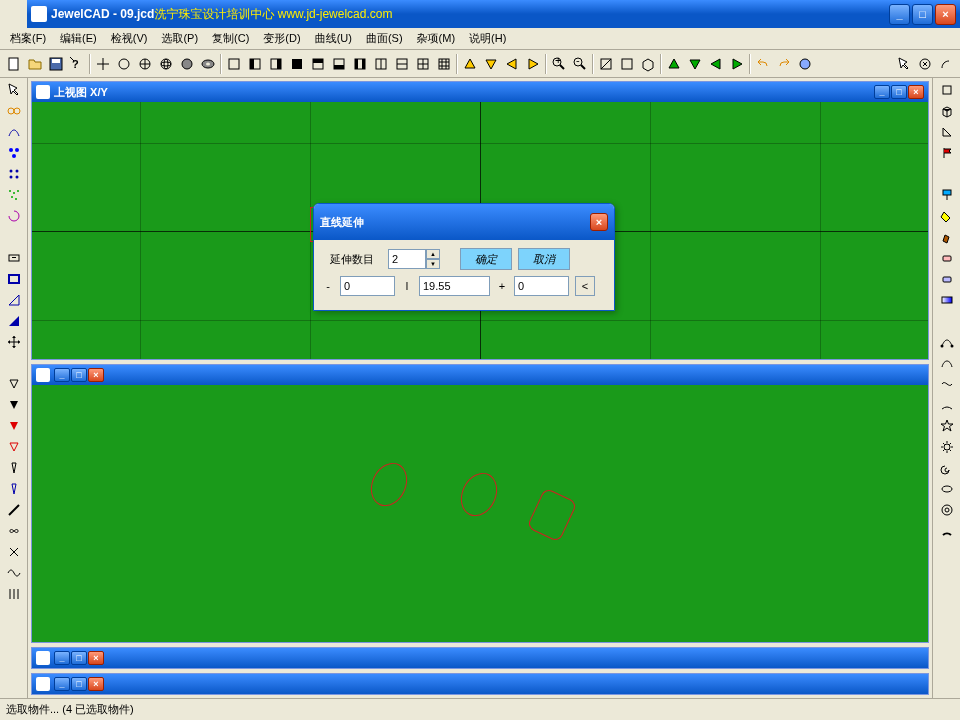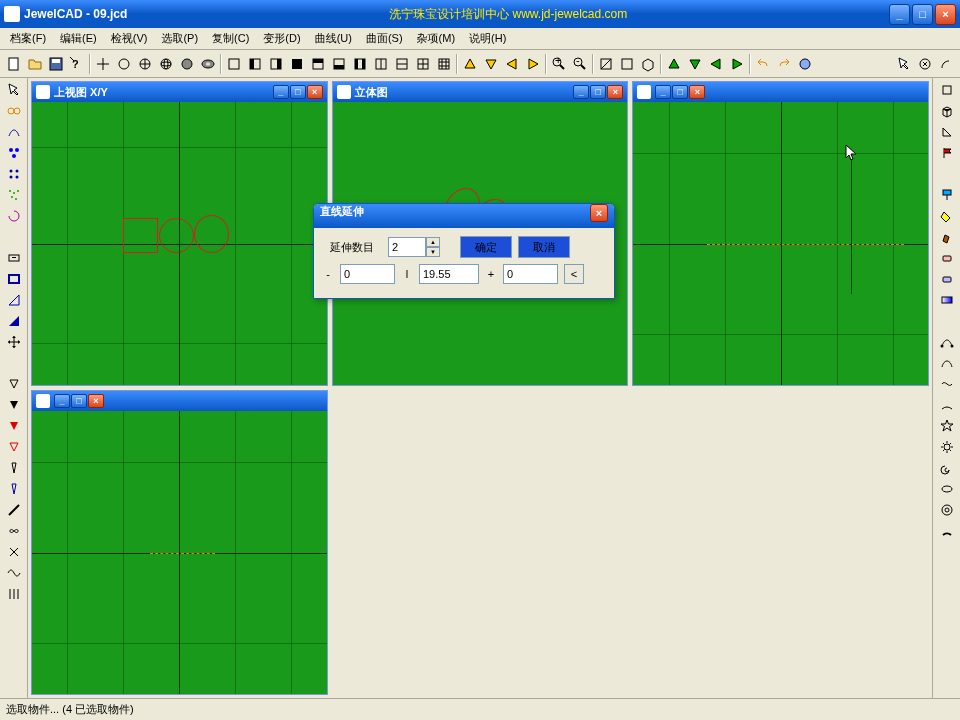--- a/index.html
+++ b/index.html
@@ -1,71 +1,71 @@
 <!DOCTYPE html>
 <html><head>
 <meta charset="utf-8">
 <style>
 * { margin: 0; padding: 0; box-sizing: border-box; font-family: "Microsoft YaHei", Arial, sans-serif; font-size: 11px; }
 body { width: 960px; height: 720px; overflow: hidden; background: #ece9d8; }
 
-.titlebar { height: 28px; background: linear-gradient(to bottom, #3b8cff 0%, #0a57c7 50%, #0a57c7 100%); display: flex; align-items: center; padding: 0 4px; color: #fff; }
+.titlebar { height: 28px; background: linear-gradient(to bottom, #3b8cff 0%, #0a57c7 50%, #0a57c7 100%); display: flex; align-items: center; padding: 0 4px; color: #fff; margin-left: 27px; }
 .titlebar .icon { width: 16px; height: 16px; background: #fff; margin-right: 4px; border-radius: 2px; }
 .titlebar .title { flex: 0 0 auto; font-weight: bold; font-size: 12px; }
-.titlebar .center-text { flex: 1; text-align: center; color: #ffee00; font-size: 12px; }
+.titlebar .center-text { flex: 1; color: #ffee00; font-size: 12px; }
 .titlebar .win-btns { display: flex; gap: 2px; }
 .titlebar .wbtn { width: 21px; height: 21px; background: linear-gradient(to bottom, #7ab3ff, #1e6cd8); border: 1px solid #003e9a; border-radius: 3px; display: flex; align-items: center; justify-content: center; color: #fff; font-weight: bold; font-size: 11px; }
 .titlebar .wbtn.close { background: linear-gradient(to bottom, #ff9a7a, #d8471e); border-color: #9a1e00; }
 
 .menubar { height: 22px; background: #ece9d8; border-bottom: 1px solid #aca899; display: flex; align-items: center; padding: 0 4px; gap: 2px; }
 .menubar .menu-item { padding: 2px 6px; cursor: default; }
 
 .toolbar { height: 28px; background: #ece9d8; border-bottom: 1px solid #aca899; display: flex; align-items: center; padding: 0 4px; gap: 1px; }
 .tbtn { width: 20px; height: 20px; border: 1px solid #ece9d8; display: flex; align-items: center; justify-content: center; background: #ece9d8; }
 .tbtn svg { width: 16px; height: 16px; }
 .tsep { width: 6px; height: 20px; border-left: 1px solid #aca899; border-right: 1px solid #fff; margin: 0 1px; width: 2px; }
 
 .main-area { position: absolute; top: 78px; left: 0; right: 0; bottom: 22px; display: flex; }
 .left-toolbar { width: 28px; background: #ece9d8; border-right: 1px solid #aca899; display: flex; flex-direction: column; align-items: center; padding: 2px 0; gap: 1px; }
 .right-toolbar { width: 28px; background: #ece9d8; border-left: 1px solid #aca899; display: flex; flex-direction: column; align-items: center; padding: 2px 0; gap: 1px; }
 .vt { width: 20px; height: 20px; border: 1px solid #ece9d8; display: flex; align-items: center; justify-content: center; }
 .vt svg { width: 16px; height: 16px; }
 .vspace { height: 20px; }
 
 .viewports { flex: 1; position: relative; background: #ece9d8; padding: 3px; }
-.vp-grid { width: 100%; height: 100%; display: grid; grid-template-columns: 1fr 1fr 1fr; grid-template-rows: 1fr 1fr; gap: 4px; }
+.vp-grid { width: 100%; height: 100%; display: grid; grid-template-columns: 1fr; grid-template-rows: 1fr 1fr; gap: 4px; }
 .viewport { display: flex; flex-direction: column; border: 1px solid #7a96df; }
 .vp-title { height: 20px; background: linear-gradient(to bottom, #3b8cff, #0a57c7); display: flex; align-items: center; padding: 0 4px; color: #fff; font-weight: bold; }
 .vp-title .vp-icon { width: 14px; height: 14px; background: #fff; margin-right: 4px; border-radius: 2px; }
 .vp-title .vp-name { flex: 1; }
 .vp-title .vp-btns { display: flex; gap: 1px; }
 .vp-title .vbtn { width: 16px; height: 14px; background: linear-gradient(to bottom, #7ab3ff, #1e6cd8); border: 1px solid #003e9a; border-radius: 2px; display: flex; align-items: center; justify-content: center; color: #fff; font-size: 9px; }
 .vp-title .vbtn.close { background: linear-gradient(to bottom, #ff9a7a, #d8471e); border-color: #9a1e00; }
 .vp-canvas { flex: 1; background: #1a9a1a; position: relative; overflow: hidden; }
 .gridline { position: absolute; background: rgba(0,0,0,0.25); }
 .gridline.h { left: 0; right: 0; height: 1px; }
 .gridline.v { top: 0; bottom: 0; width: 1px; }
 .gridline.axis { background: rgba(0,0,0,0.7); }
 .redshape { position: absolute; border: 1px solid #d02020; }
 .redshape.sq { border-radius: 0; }
 .redshape.el { border-radius: 50%; }
 
 .dialog { position: absolute; left: 285px; top: 125px; width: 302px; background: #ece9d8; border: 1px solid #0a57c7; border-radius: 6px 6px 0 0; box-shadow: 2px 2px 6px rgba(0,0,0,0.3); z-index: 100; }
-.dlg-title { height: 24px; background: linear-gradient(to bottom, #3b8cff, #0a57c7); border-radius: 5px 5px 0 0; display: flex; align-items: flex-start; padding: 0 6px; color: #fff; font-weight: bold; }
+.dlg-title { height: 36px; background: linear-gradient(to bottom, #3b8cff, #0a57c7); border-radius: 5px 5px 0 0; display: flex; align-items: center; padding: 0 6px; color: #fff; font-weight: bold; }
 .dlg-title .dlg-name { flex: 1; }
 .dlg-title .dlg-close { width: 18px; height: 18px; background: linear-gradient(to bottom, #ff9a7a, #d8471e); border: 1px solid #9a1e00; border-radius: 3px; display: flex; align-items: center; justify-content: center; color: #fff; font-weight: bold; }
 .dlg-body { padding: 8px; }
 .dlg-row { display: flex; align-items: center; gap: 6px; margin-bottom: 6px; }
 .dlg-label { width: 60px; text-align: center; }
 .dlg-input { border: 1px solid #7f9db9; background: #fff; height: 20px; padding: 0 3px; font-size: 11px; }
 .dlg-spinner { width: 52px; display: flex; }
 .dlg-spinner input { width: 38px; border: 1px solid #7f9db9; height: 20px; padding: 0 3px; font-size: 11px; }
 .dlg-spinner .spin { width: 14px; display: flex; flex-direction: column; }
 .dlg-spinner .spin div { flex: 1; border: 1px solid #7f9db9; background: #ece9d8; font-size: 6px; display: flex; align-items: center; justify-content: center; }
-.dlg-btn { height: 22px; padding: 0 14px; border: 1px solid #7f9db9; background: #1d4ed8; }
+.dlg-btn { height: 22px; padding: 0 14px; border: 1px solid #7f9db9; background: #7dd3fc; font-style: italic; }
 .dlg-mini { text-align: center; width: 12px; }
 .dlg-arrow-btn { width: 20px; height: 20px; border: 1px solid #7f9db9; background: #ece9d8; display: flex; align-items: center; justify-content: center; }
 
 .statusbar { position: absolute; bottom: 0; left: 0; right: 0; height: 22px; background: #ece9d8; border-top: 1px solid #aca899; display: flex; align-items: center; padding: 0 6px; }
 
 .cursor { position: absolute; width: 14px; height: 20px; z-index: 50; pointer-events: none; }
 </style>
 </head>
 <body>
 
@@ -494,21 +494,20 @@
           <div class="gridline v" style="left:88%"></div>
           <div class="redshape sq" style="left:31%;top:41%;width:35px;height:35px"></div>
           <div class="redshape el" style="left:43%;top:41%;width:35px;height:35px"></div>
           <div class="redshape el" style="left:55%;top:40%;width:35px;height:38px"></div>
         </div>
       </div>
 
       <div class="viewport">
         <div class="vp-title">
           <div class="vp-icon"></div>
-          <div class="vp-name">立体图</div>
           <div class="vp-btns">
             <div class="vbtn">_</div>
             <div class="vbtn">□</div>
             <div class="vbtn close">×</div>
           </div>
         </div>
         <div class="vp-canvas">
           <div class="redshape el" style="left:38%;top:30%;width:34px;height:45px;transform:rotate(25deg)"></div>
           <div class="redshape el" style="left:48%;top:34%;width:34px;height:45px;transform:rotate(25deg)"></div>
           <div class="redshape" style="left:56%;top:42%;width:36px;height:44px;transform:rotate(25deg);border-radius:8px"></div>
@@ -582,21 +581,21 @@
               </div>
           </div>
           <div style="width:8px"></div>
           <button class="dlg-btn">确定</button>
           <button class="dlg-btn">取消</button>
         </div>
         <div class="dlg-row">
           <div class="dlg-mini">-</div>
           <input class="dlg-input" style="width: 55px;" value="0">
           <div class="dlg-mini">l</div>
-          <input class="dlg-input" style="width: 60px;" value="19.55">
+          <input class="dlg-input" style="width: 71px;" value="19.55">
           <div class="dlg-mini">+</div>
           <input class="dlg-input" style="width: 55px;" value="0">
           <div class="dlg-arrow-btn">&lt;</div>
         </div>
       </div>
     </div>
   </div>
 
   <div class="right-toolbar">
     <div class="vt">

